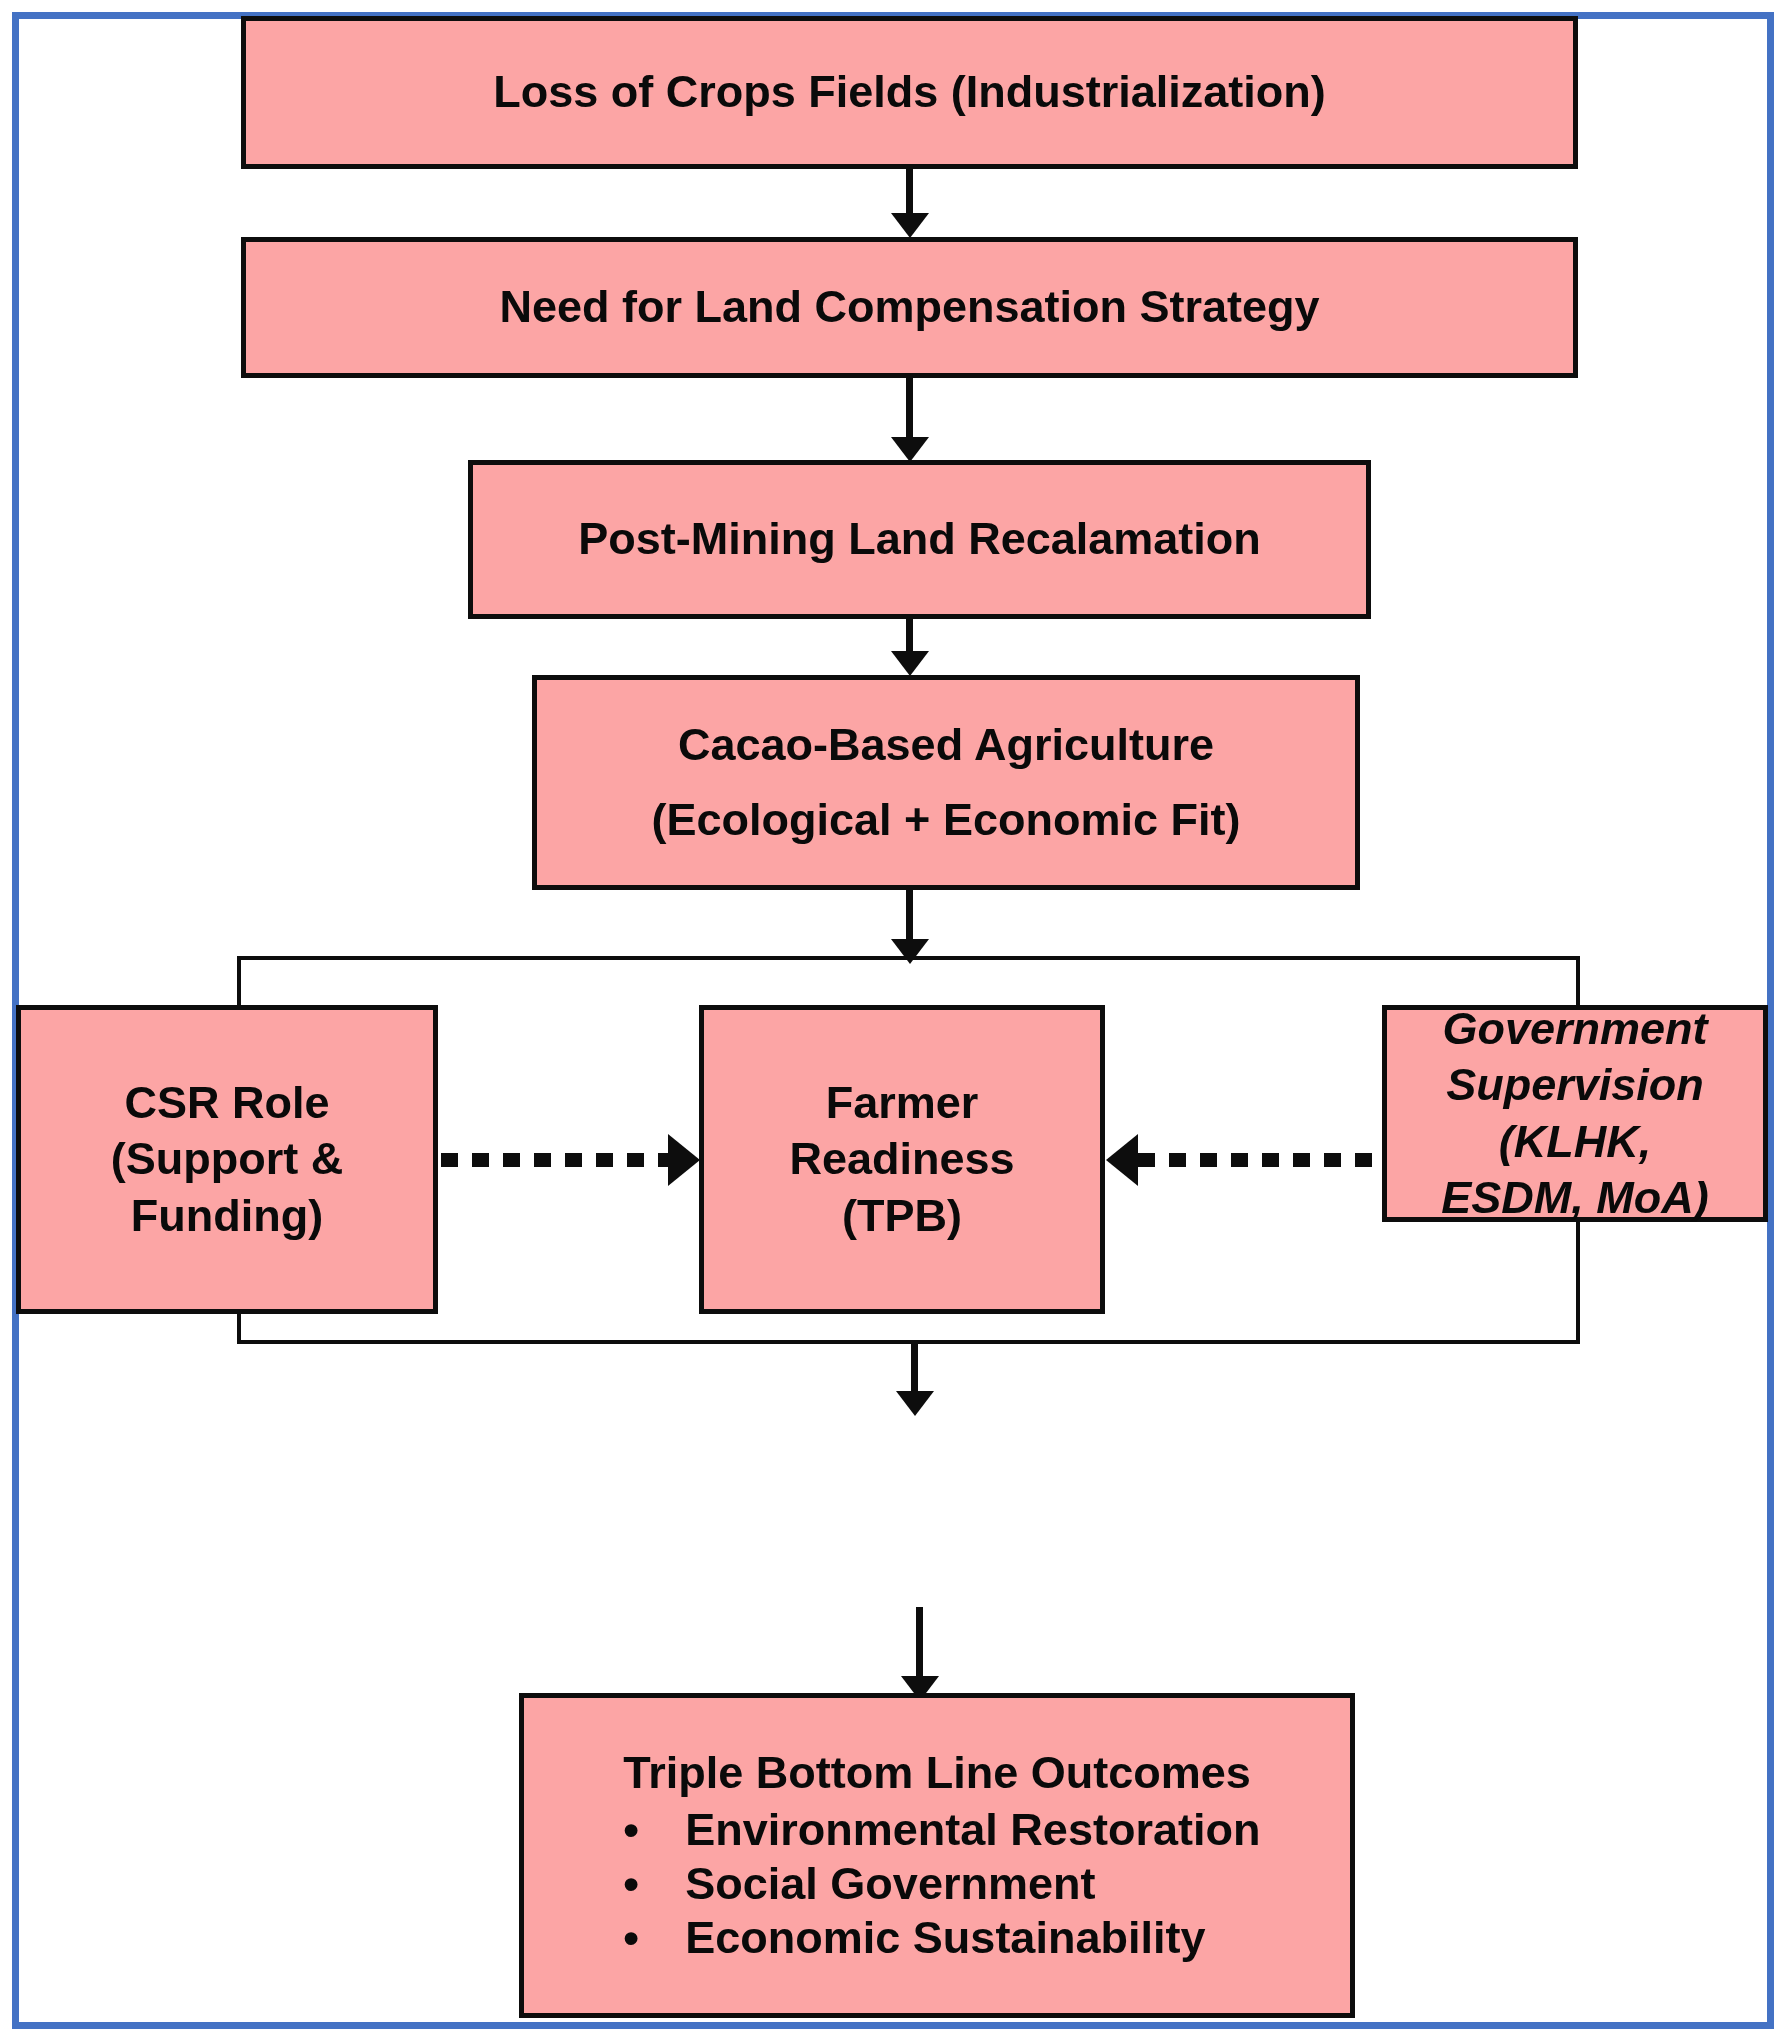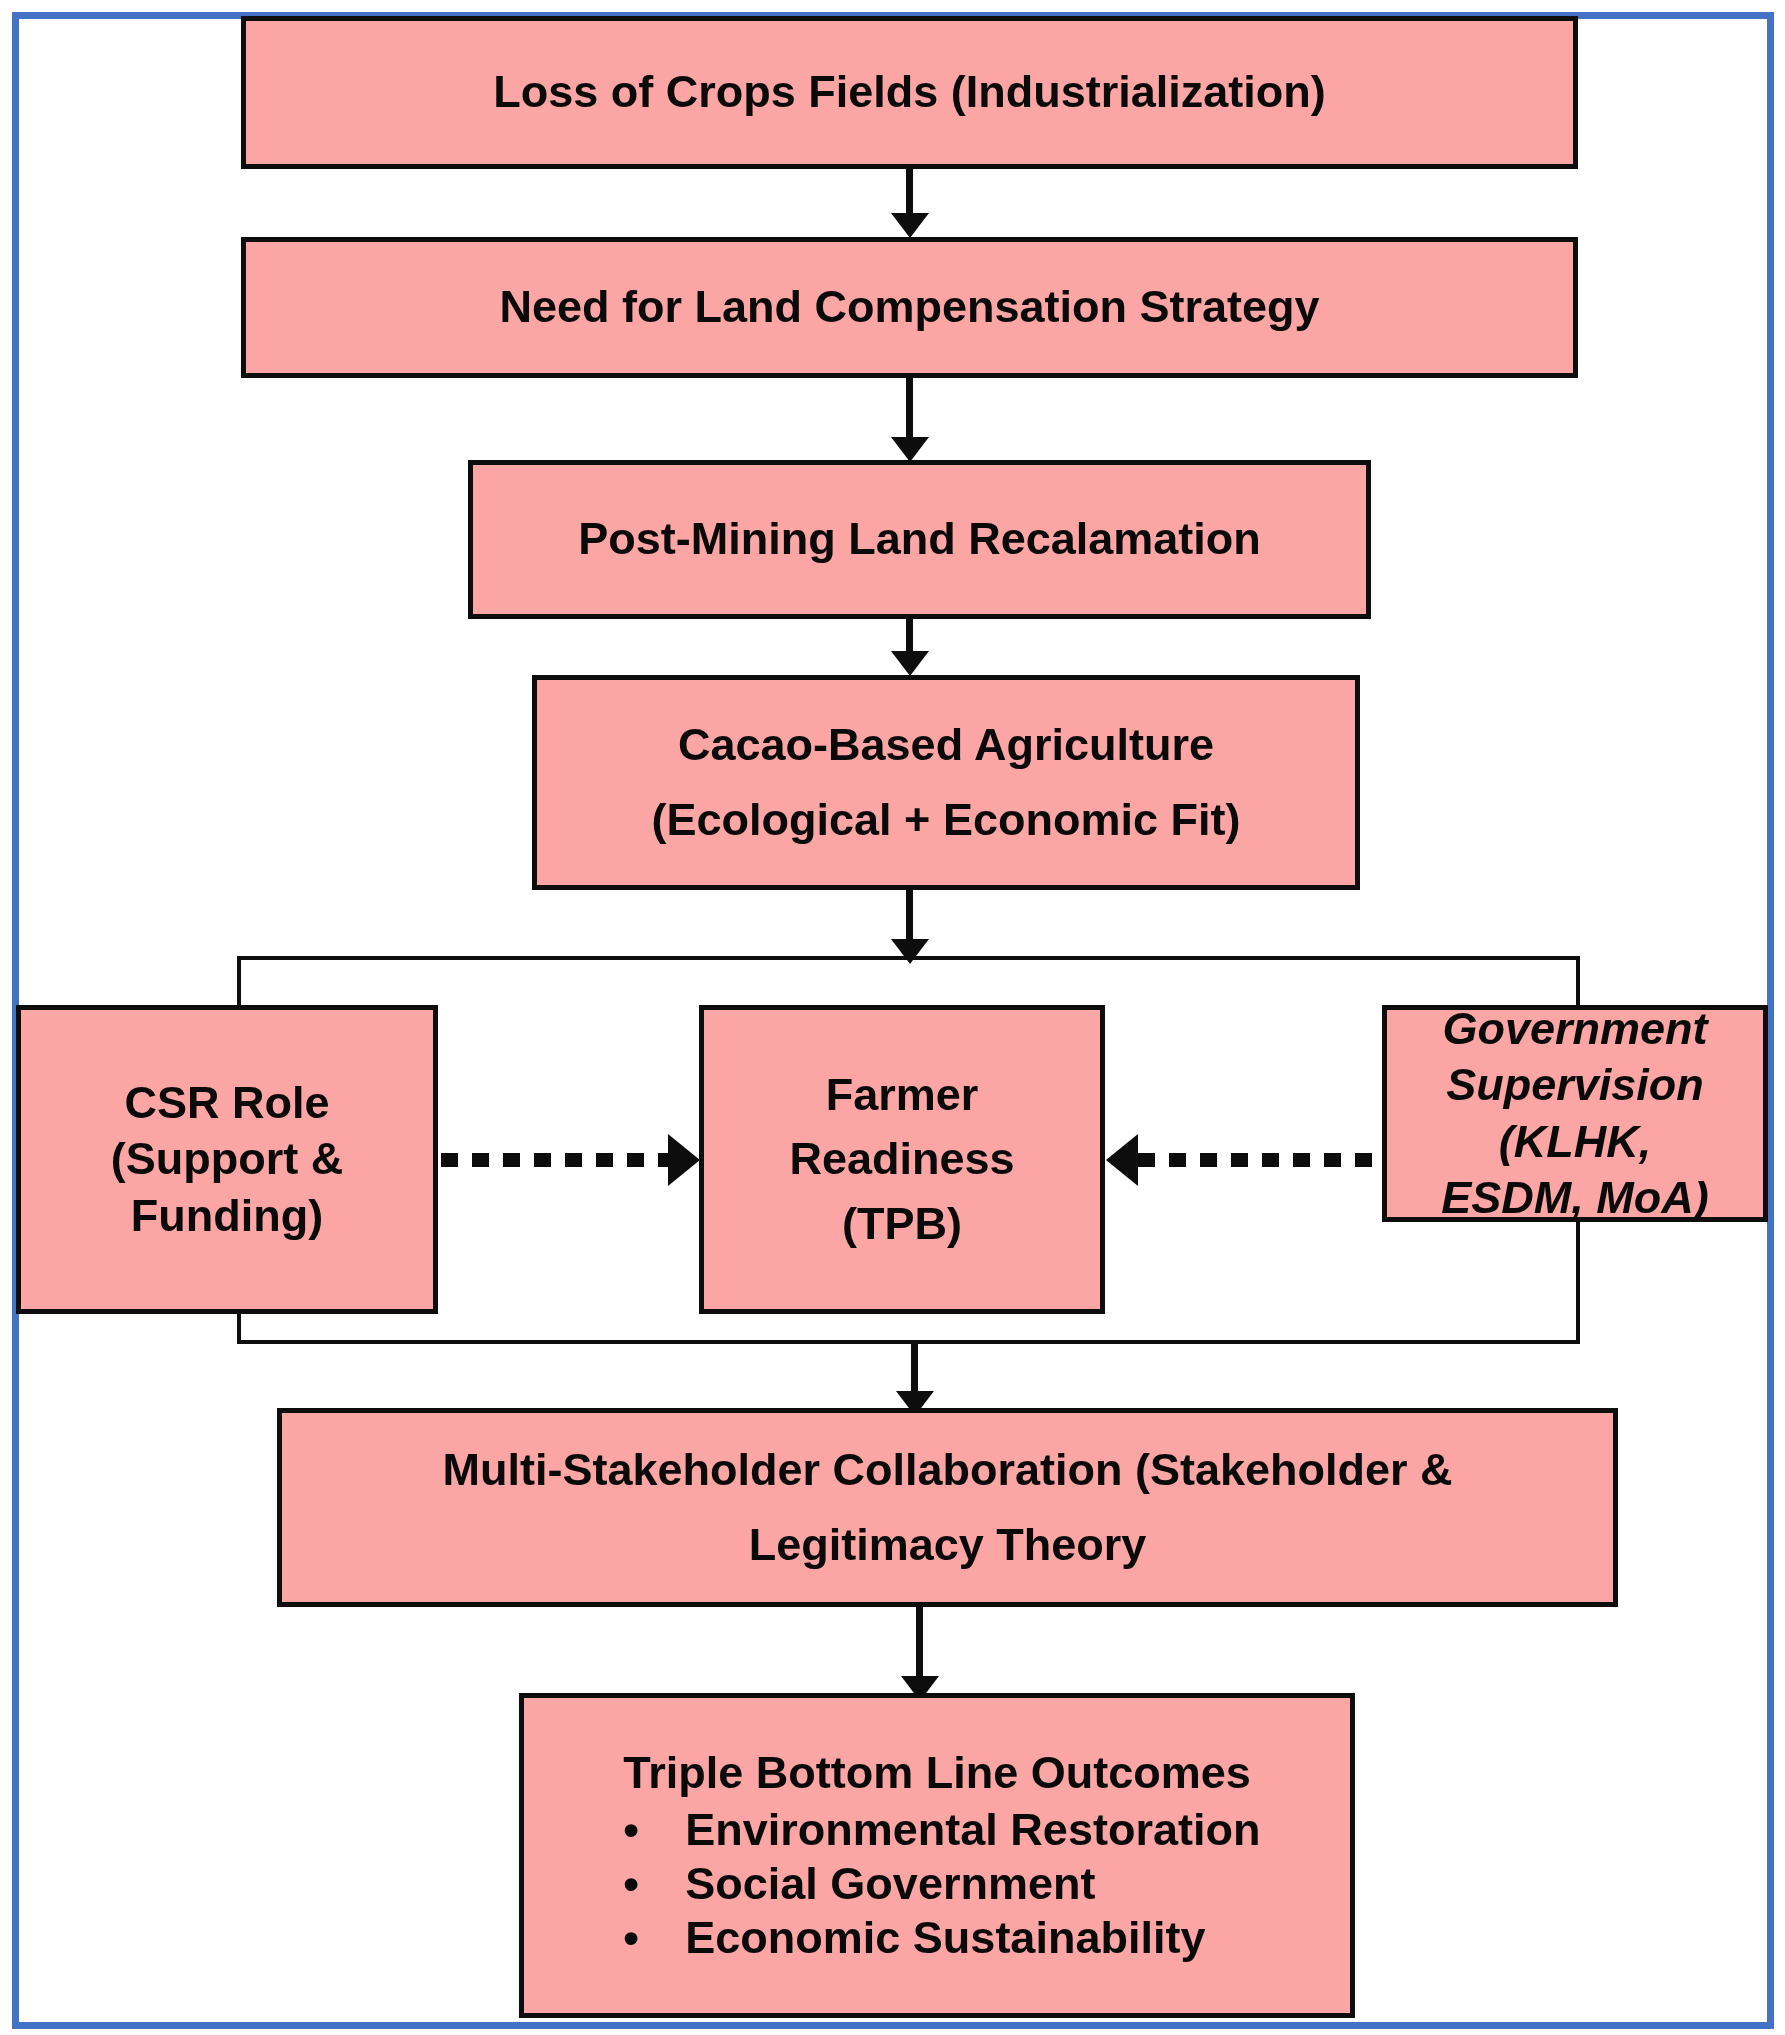--- a/index.html
+++ b/index.html
@@ -123,21 +123,21 @@
     <div class="shaft" style="height:49px;"></div>
     <div class="vhead"></div>
   </div>
 
   <div class="node" style="left:16px;top:1005px;width:422px;height:309px;">
     <div>CSR Role</div>
     <div>(Support &amp;</div>
     <div>Funding)</div>
   </div>
 
-  <div class="node" style="left:699px;top:1005px;width:406px;height:309px;gap:8px;">
+  <div class="node" style="left:699px;top:1005px;width:406px;height:309px;">
     <div>Farmer</div>
     <div>Readiness</div>
     <div>(TPB)</div>
   </div>
 
   <div class="node" style="left:1382px;top:1005px;width:386px;height:217px;font-style:italic;">
     <div>Government</div>
     <div>Supervision</div>
     <div>(KLHK,</div>
     <div>ESDM, MoA)</div>
@@ -147,24 +147,20 @@
   <div class="dhead-right" style="left:668px;top:1134px;"></div>
 
   <div class="dash-seg" style="left:1138px;top:1153px;width:244px;"></div>
   <div class="dhead-left" style="left:1106px;top:1134px;"></div>
 
   <div class="varrow" style="left:895px;top:1344px;">
     <div class="shaft" style="height:47px;"></div>
     <div class="vhead"></div>
   </div>
 
-  <div class="node wide-lh" style="left:245px;top:1408px;width:1341px;height:199px;">
-    <div>Multi-Stakeholder Collaboration (Stakeholder &amp;</div>
-    <div>Legitimacy Theory</div>
-  </div>
 
   <div class="varrow" style="left:900px;top:1607px;">
     <div class="shaft" style="height:69px;"></div>
     <div class="vhead"></div>
   </div>
 
   <div class="node" style="left:519px;top:1693px;width:836px;height:325px;line-height:1.2;">
     <div class="tbl-title">Triple Bottom Line Outcomes</div>
     <div class="tbl-bullets">
       <div class="bullet-row"><span class="bullet-dot">•</span><span>Environmental Restoration</span></div>

